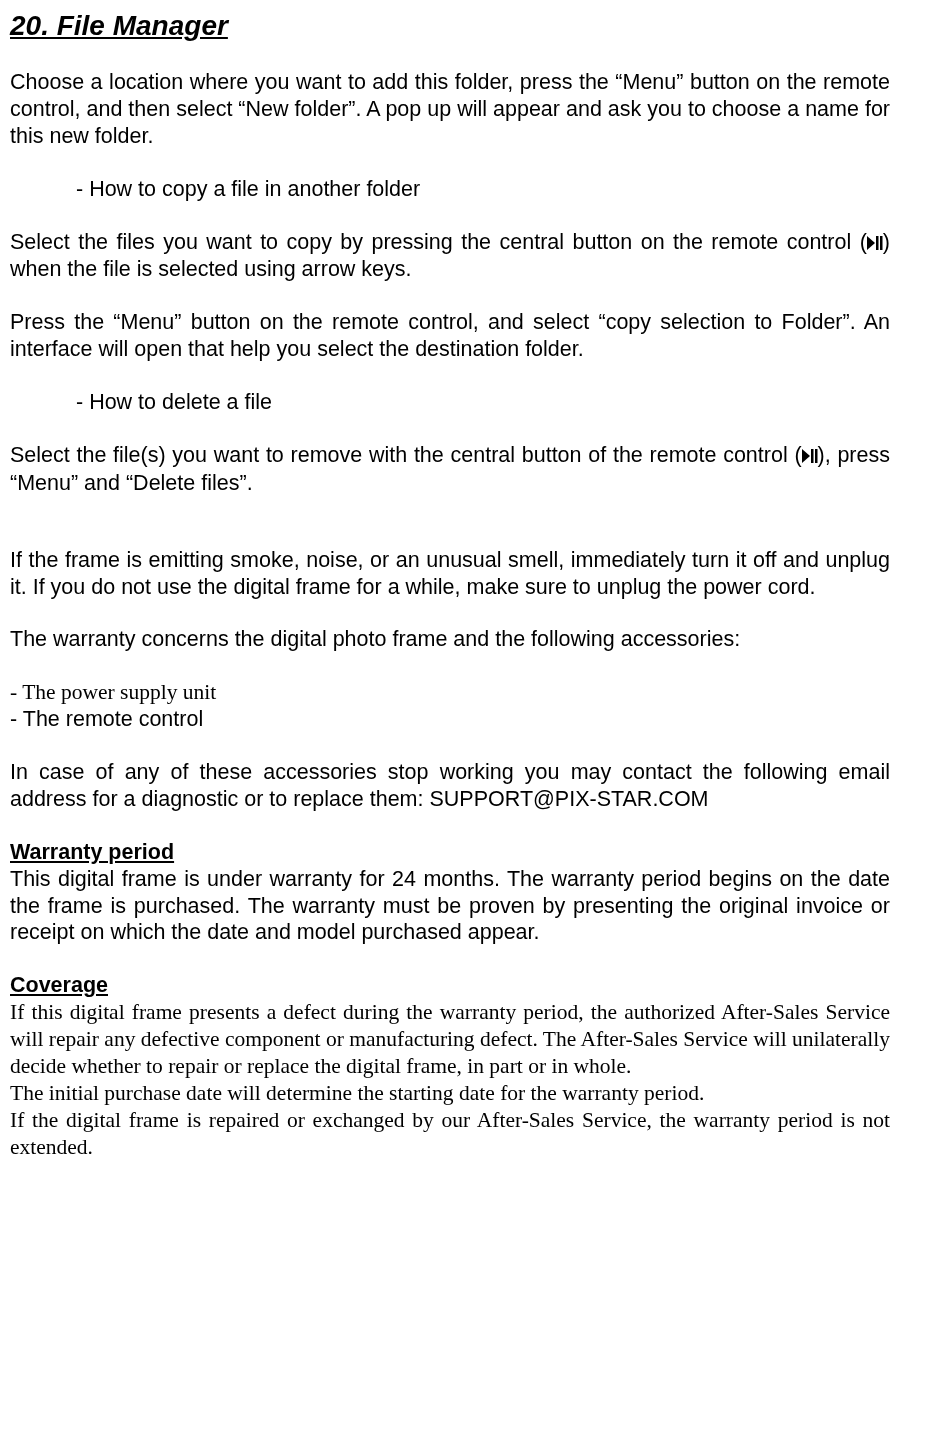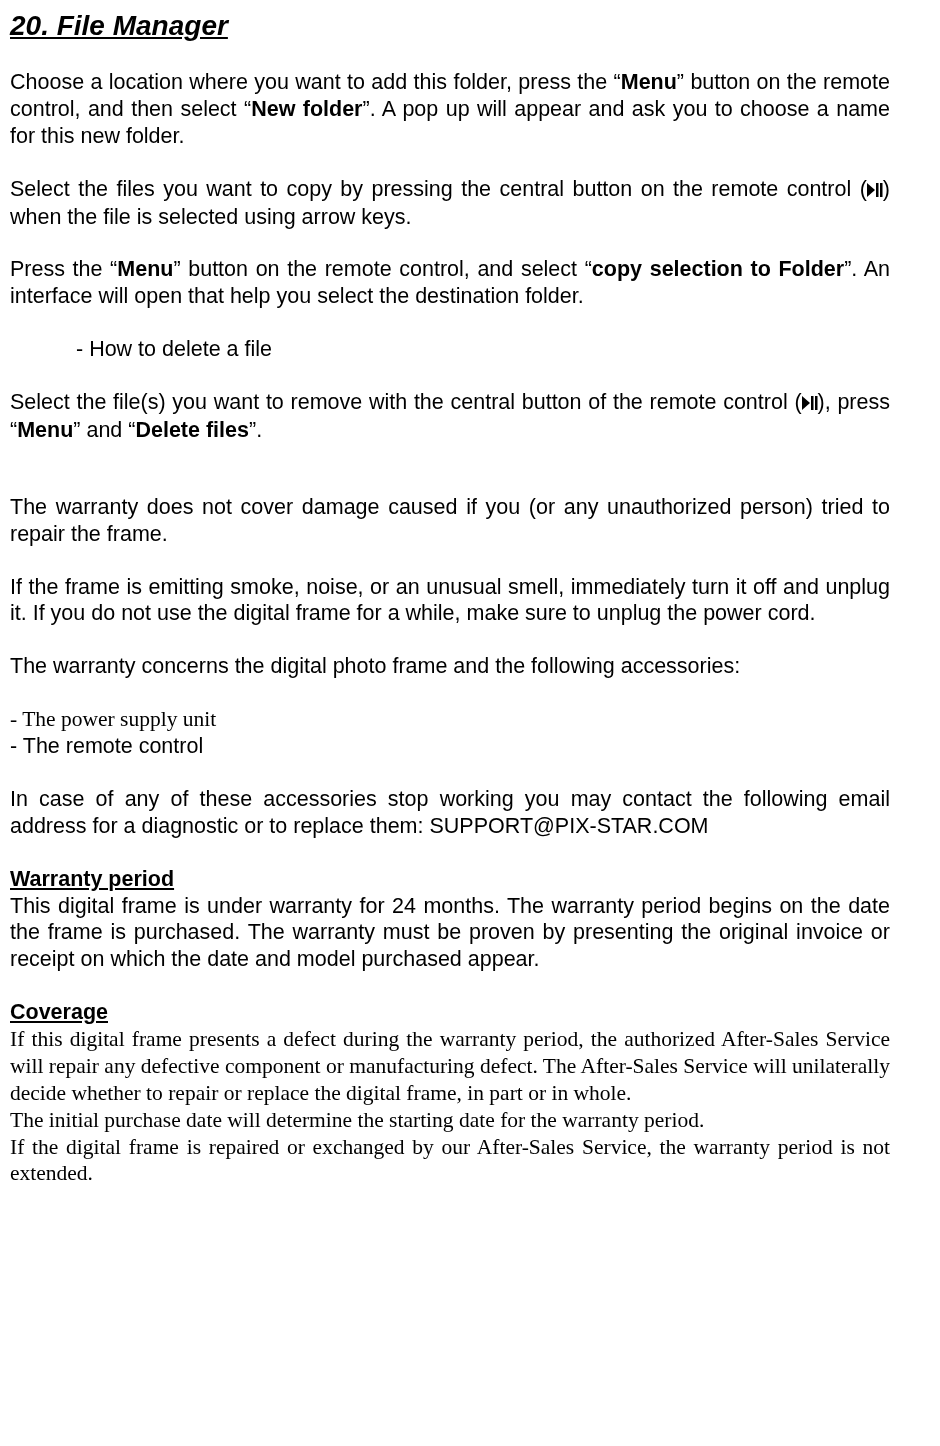--- a/index.html
+++ b/index.html
@@ -21,21 +21,21 @@
   h2.section {
     font-style: italic;
     font-weight: bold;
     font-size: 28px;
     text-decoration: underline;
     margin: 0 0 26px 0;
   }
   p { margin: 0 0 26px 0; }
   .just { text-align: justify; }
   .indent { margin-left: 66px; }
-  .b { font-weight: bold; }
+  .b { font-weight: normal; }
   .sub-head {
     font-weight: bold;
     text-decoration: underline;
     margin: 0;
   }
   .nogap { margin: 0; font-family: Liberation Serif, serif; }
   .tight { margin: 0 0 26px 0; }
   .icon-pp {
     display: inline-block;
     vertical-align: -1px;
@@ -46,20 +46,21 @@
 
 <div class="page">
 
   <h2 class="section">20. File Manager</h2>
 
 
   <p class="just">
     <span>Choose a location where you want to add this folder, press the “</span><span class="b">Menu</span><span>” button on the remote control, and then select “</span><span class="b">New folder</span><span>”. A pop up will appear and ask you to choose a name for this new folder.</span>
   </p>
 
+  <p class="indent">- How to copy a file in another folder</p>
 
   <p class="just">
     <span>Select the files you want to copy by pressing the central button on the remote control (</span><span class="icon-pp"><svg width="16" height="14" viewBox="0 0 16 14">
           <polygon points="0,0 8,7 0,14" fill="#000"></polygon>
           <rect x="9" y="0" width="2.5" height="14" fill="#000"></rect>
           <rect x="13" y="0" width="2.5" height="14" fill="#000"></rect>
         </svg></span><span>) when the file is selected using arrow keys.</span>
   </p>
 
   <p class="just">
@@ -70,21 +71,20 @@
 
   <p class="just" style="margin-bottom:50px;">
     <span>Select the file(s) you want to remove with the central button of the remote control (</span><span class="icon-pp"><svg width="16" height="14" viewBox="0 0 16 14">
           <polygon points="0,0 8,7 0,14" fill="#000"></polygon>
           <rect x="9" y="0" width="2.5" height="14" fill="#000"></rect>
           <rect x="13" y="0" width="2.5" height="14" fill="#000"></rect>
         </svg></span><span>), press “</span><span class="b">Menu</span><span>” and “</span><span class="b">Delete files</span><span>”.</span>
   </p>
 
 
-  <p class="just">The warranty does not cover damage caused if you (or any unauthorized person) tried to repair the frame.</p>
 
   <p class="just">If the frame is emitting smoke, noise, or an unusual smell, immediately turn it off and unplug it. If you do not use the digital frame for a while, make sure to unplug the power cord.</p>
 
   <p>The warranty concerns the digital photo frame and the following accessories:</p>
 
   <p class="nogap">- The power supply unit</p>
   <p class="tight">- The remote control</p>
 
   <p class="just">In case of any of these accessories stop working you may contact the following email address for a diagnostic or to replace them: SUPPORT@PIX-STAR.COM</p>
 

